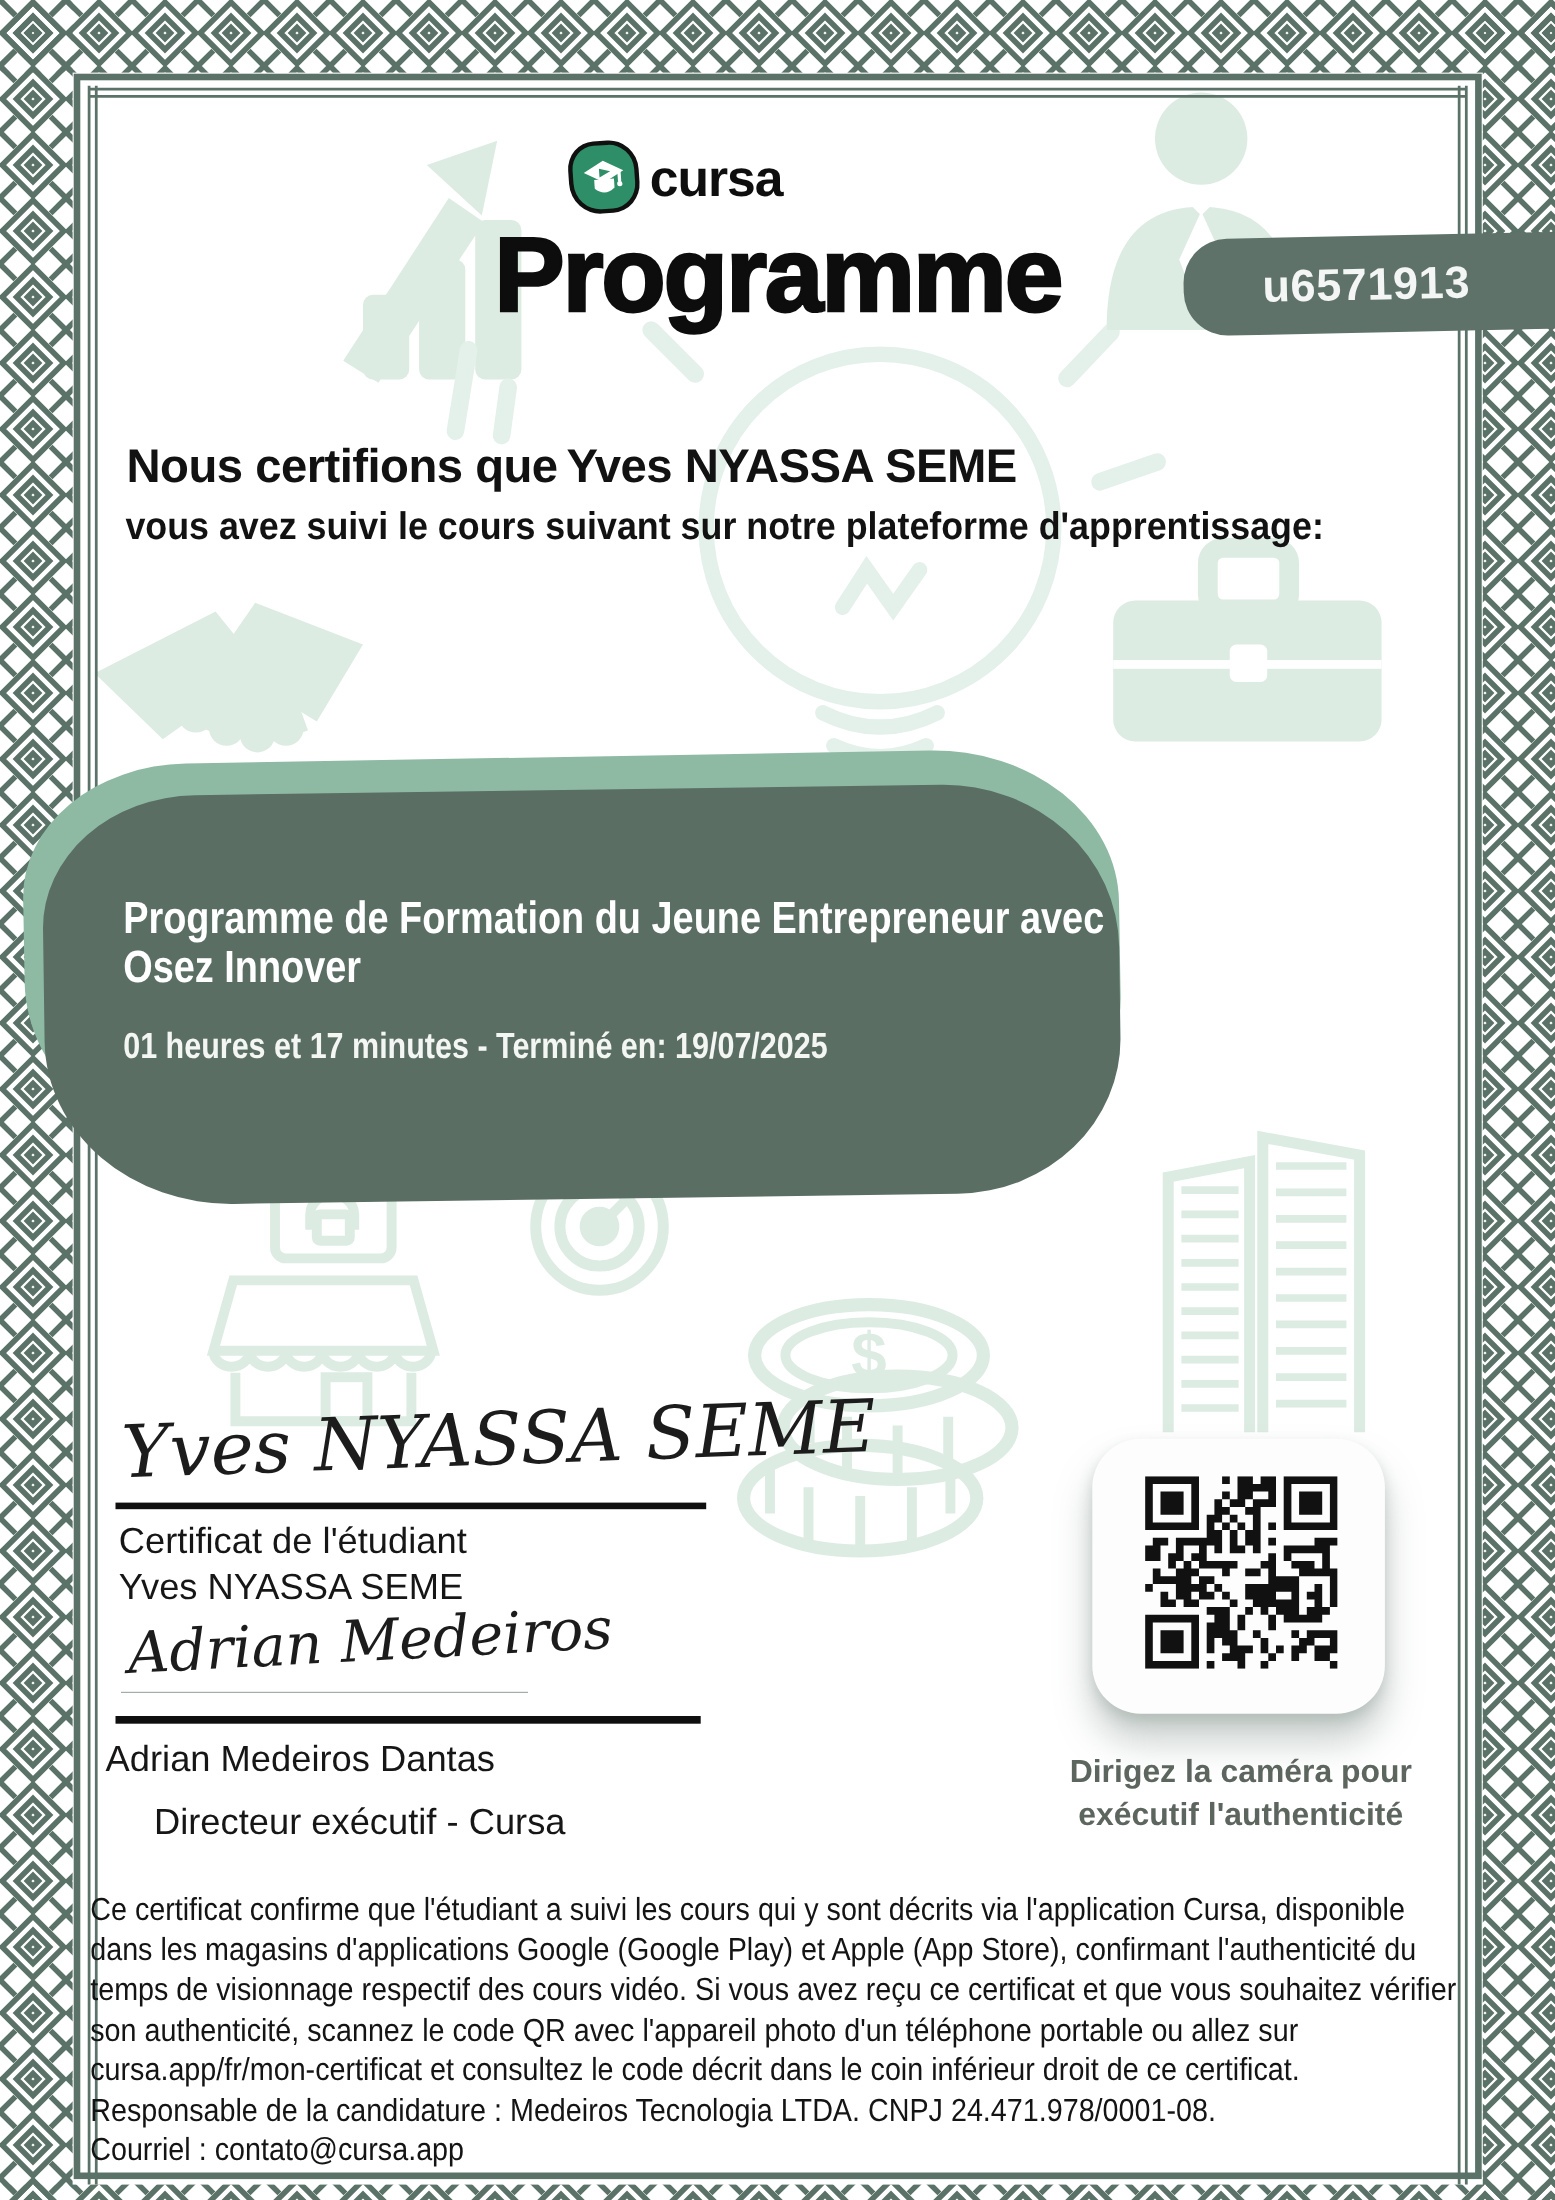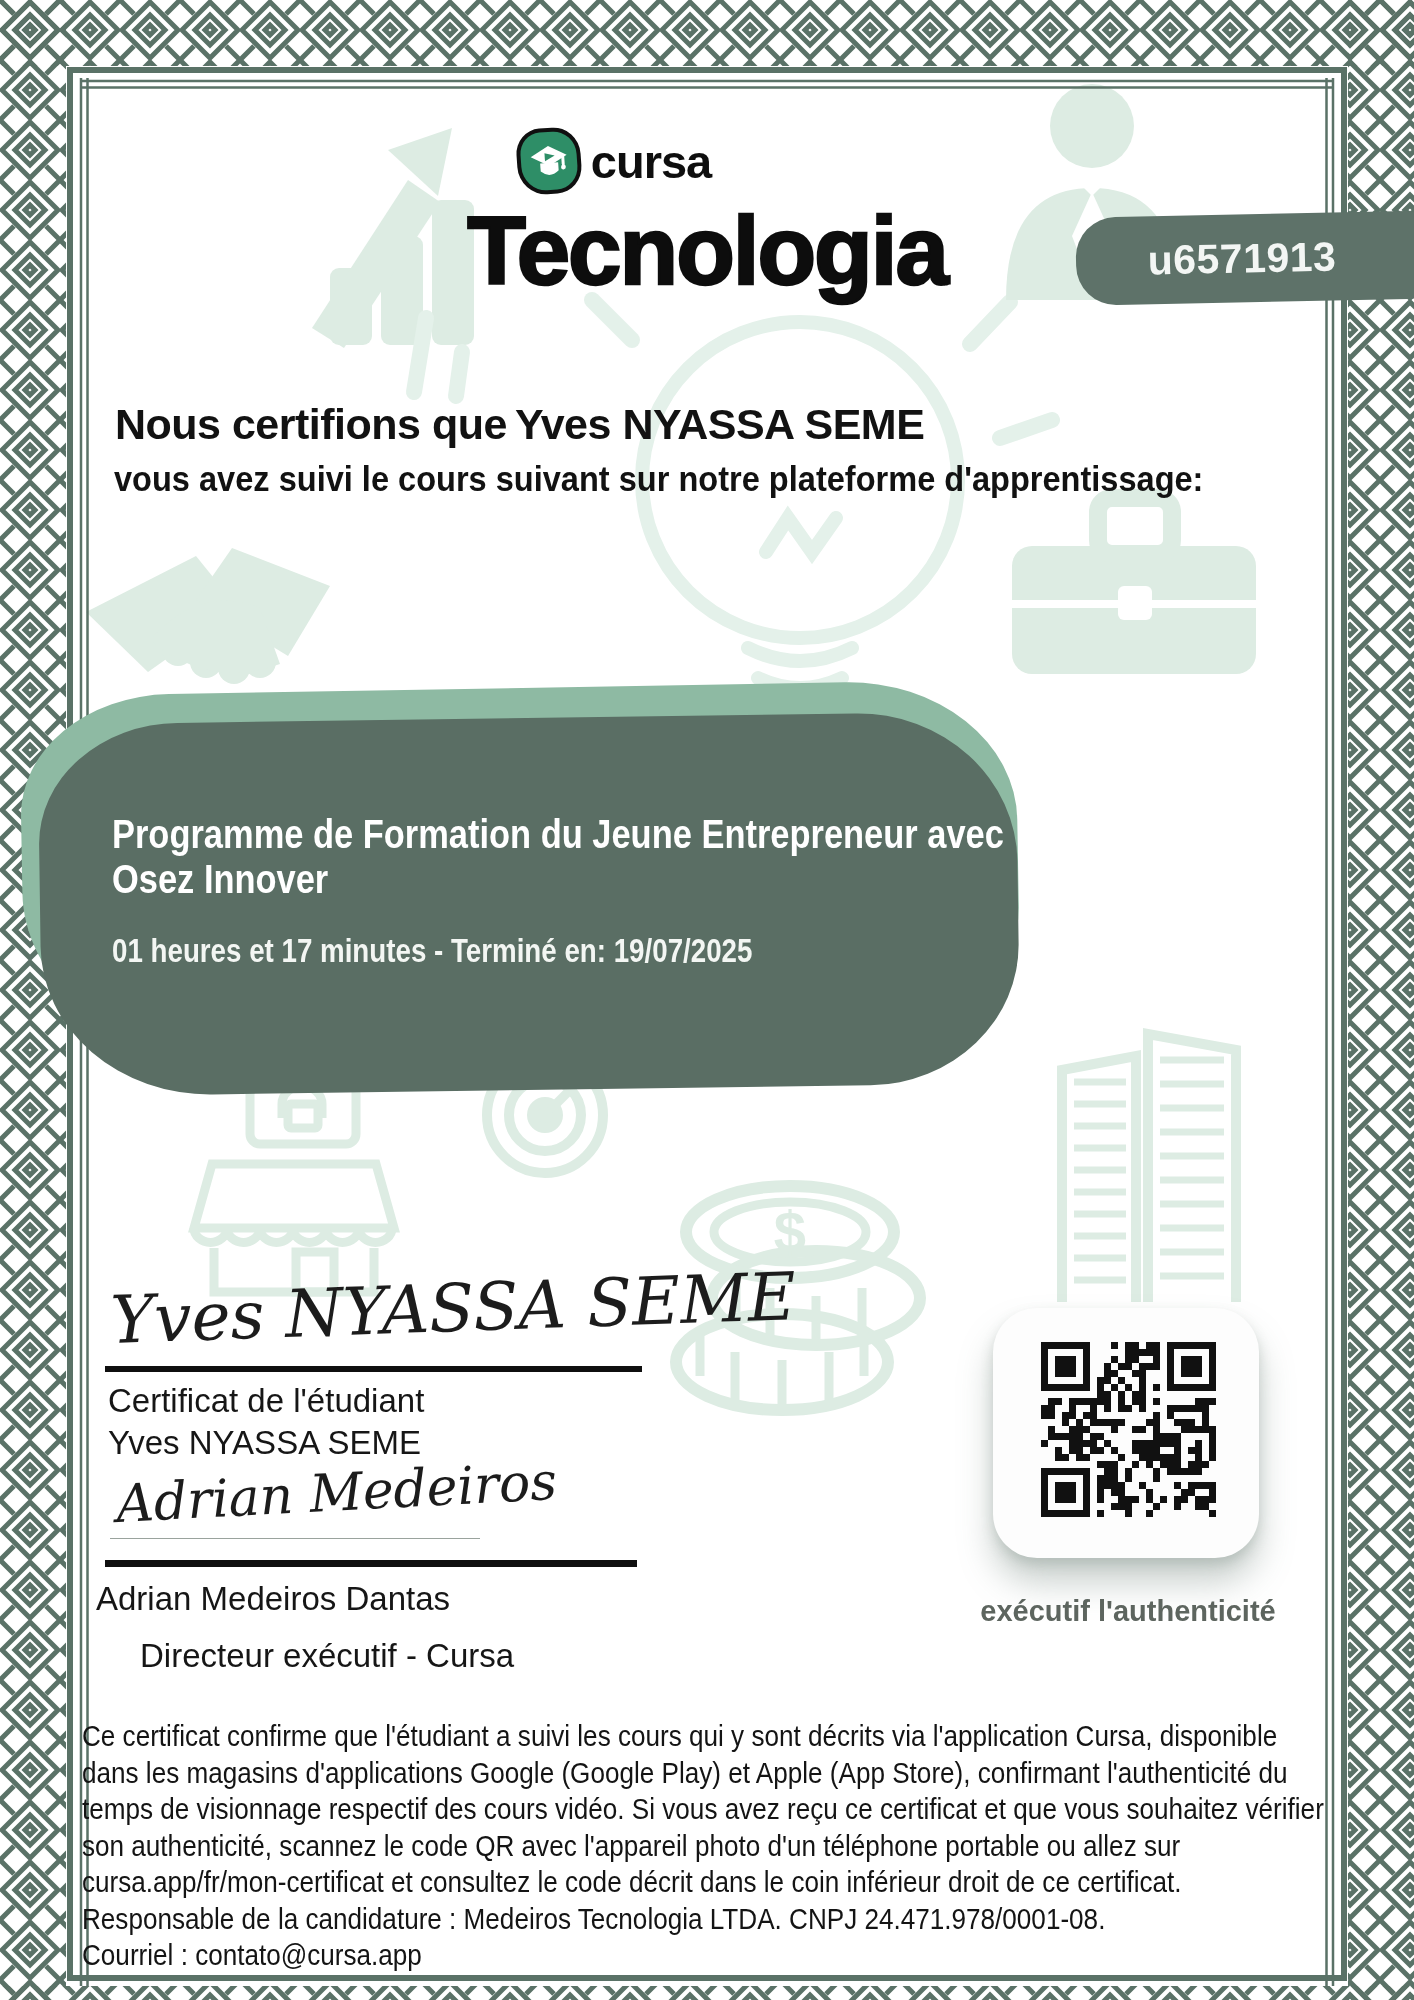--- a/index.html
+++ b/index.html
@@ -153,21 +153,21 @@
         <path d="M22,7 L40,17 L22,27 L4,17 Z" fill="#ffffff"></path>
         <path d="M18,14 L28,17 L18,22 Z" fill="#2e8e67"></path>
         <path d="M13,24 v8 q9,8 18,0 v-8" fill="#ffffff"></path>
         <path d="M36,18 v8" stroke="#ffffff" stroke-width="3" stroke-linecap="round"></path>
         <circle cx="36" cy="29" r="2.4" fill="#ffffff"></circle>
       </svg>
     </div>
     <div class="logo-text">cursa</div>
   </div>
 
-  <div class="abs cert-title content">Tecnologia</div>
+  <div class="abs cert-title content">Programme</div>
 
   <div class="abs id-badge content">
     <span>u6571913</span>
   </div>
 
   <div class="abs intro1 content">
     <span>Nous certifions que</span><span class="nm">Yves NYASSA SEME</span>
   </div>
   <div class="abs intro2 content">vous avez suivi le cours suivant sur notre plateforme d'apprentissage:</div>
 
@@ -189,20 +189,21 @@
   <div class="abs sig-label lab3 content">Adrian Medeiros Dantas</div>
   <div class="abs sig-label lab4 content">Directeur exécutif - Cursa</div>
 
   <div class="abs qr-card content">
     <svg width="175" height="175" viewBox="0 0 175 175">
         <path d="M0,0h49v49h-49z M7,7h35v35h-35zM126,0h49v49h-49z M133,7h35v35h-35zM0,126h49v49h-49z M7,133h35v35h-35z" fill="#111" fill-rule="evenodd"></path>
         <path d="M70,0h7v7h-7zM84,0h7v7h-7zM91,0h7v7h-7zM105,0h7v7h-7zM112,0h7v7h-7zM84,7h7v7h-7zM91,7h7v7h-7zM98,7h7v7h-7zM105,7h7v7h-7zM112,7h7v7h-7zM70,14h7v7h-7zM84,14h7v7h-7zM91,14h7v7h-7zM112,14h7v7h-7zM63,21h7v7h-7zM77,21h7v7h-7zM84,21h7v7h-7zM98,21h7v7h-7zM105,21h7v7h-7zM112,21h7v7h-7zM63,28h7v7h-7zM70,28h7v7h-7zM91,28h7v7h-7zM98,28h7v7h-7zM56,35h7v7h-7zM63,35h7v7h-7zM77,35h7v7h-7zM98,35h7v7h-7zM56,42h7v7h-7zM70,42h7v7h-7zM84,42h7v7h-7zM98,42h7v7h-7zM112,42h7v7h-7zM56,49h7v7h-7zM63,49h7v7h-7zM77,49h7v7h-7zM91,49h7v7h-7zM98,49h7v7h-7zM7,56h7v7h-7zM14,56h7v7h-7zM28,56h7v7h-7zM35,56h7v7h-7zM42,56h7v7h-7zM49,56h7v7h-7zM56,56h7v7h-7zM63,56h7v7h-7zM77,56h7v7h-7zM91,56h7v7h-7zM98,56h7v7h-7zM112,56h7v7h-7zM154,56h7v7h-7zM161,56h7v7h-7zM168,56h7v7h-7zM0,63h7v7h-7zM7,63h7v7h-7zM28,63h7v7h-7zM49,63h7v7h-7zM63,63h7v7h-7zM77,63h7v7h-7zM84,63h7v7h-7zM98,63h7v7h-7zM126,63h7v7h-7zM133,63h7v7h-7zM140,63h7v7h-7zM147,63h7v7h-7zM154,63h7v7h-7zM161,63h7v7h-7zM0,70h7v7h-7zM7,70h7v7h-7zM21,70h7v7h-7zM28,70h7v7h-7zM42,70h7v7h-7zM49,70h7v7h-7zM112,70h7v7h-7zM126,70h7v7h-7zM161,70h7v7h-7zM21,77h7v7h-7zM35,77h7v7h-7zM49,77h7v7h-7zM56,77h7v7h-7zM63,77h7v7h-7zM70,77h7v7h-7zM77,77h7v7h-7zM105,77h7v7h-7zM112,77h7v7h-7zM133,77h7v7h-7zM140,77h7v7h-7zM147,77h7v7h-7zM161,77h7v7h-7zM7,84h7v7h-7zM28,84h7v7h-7zM35,84h7v7h-7zM42,84h7v7h-7zM70,84h7v7h-7zM91,84h7v7h-7zM98,84h7v7h-7zM112,84h7v7h-7zM140,84h7v7h-7zM147,84h7v7h-7zM154,84h7v7h-7zM161,84h7v7h-7zM168,84h7v7h-7zM7,91h7v7h-7zM14,91h7v7h-7zM21,91h7v7h-7zM28,91h7v7h-7zM35,91h7v7h-7zM49,91h7v7h-7zM56,91h7v7h-7zM112,91h7v7h-7zM119,91h7v7h-7zM126,91h7v7h-7zM133,91h7v7h-7zM168,91h7v7h-7zM0,98h7v7h-7zM28,98h7v7h-7zM35,98h7v7h-7zM42,98h7v7h-7zM49,98h7v7h-7zM63,98h7v7h-7zM91,98h7v7h-7zM98,98h7v7h-7zM105,98h7v7h-7zM112,98h7v7h-7zM119,98h7v7h-7zM126,98h7v7h-7zM133,98h7v7h-7zM154,98h7v7h-7zM168,98h7v7h-7zM14,105h7v7h-7zM28,105h7v7h-7zM35,105h7v7h-7zM49,105h7v7h-7zM56,105h7v7h-7zM70,105h7v7h-7zM91,105h7v7h-7zM98,105h7v7h-7zM105,105h7v7h-7zM112,105h7v7h-7zM133,105h7v7h-7zM147,105h7v7h-7zM154,105h7v7h-7zM168,105h7v7h-7zM14,112h7v7h-7zM21,112h7v7h-7zM35,112h7v7h-7zM42,112h7v7h-7zM77,112h7v7h-7zM98,112h7v7h-7zM105,112h7v7h-7zM140,112h7v7h-7zM154,112h7v7h-7zM168,112h7v7h-7zM56,119h7v7h-7zM63,119h7v7h-7zM70,119h7v7h-7zM91,119h7v7h-7zM105,119h7v7h-7zM112,119h7v7h-7zM119,119h7v7h-7zM126,119h7v7h-7zM133,119h7v7h-7zM140,119h7v7h-7zM147,119h7v7h-7zM154,119h7v7h-7zM161,119h7v7h-7zM63,126h7v7h-7zM70,126h7v7h-7zM84,126h7v7h-7zM133,126h7v7h-7zM147,126h7v7h-7zM154,126h7v7h-7zM56,133h7v7h-7zM63,133h7v7h-7zM70,133h7v7h-7zM84,133h7v7h-7zM140,133h7v7h-7zM56,140h7v7h-7zM63,140h7v7h-7zM70,140h7v7h-7zM77,140h7v7h-7zM98,140h7v7h-7zM112,140h7v7h-7zM119,140h7v7h-7zM126,140h7v7h-7zM140,140h7v7h-7zM147,140h7v7h-7zM154,140h7v7h-7zM161,140h7v7h-7zM168,140h7v7h-7zM56,147h7v7h-7zM70,147h7v7h-7zM77,147h7v7h-7zM105,147h7v7h-7zM140,147h7v7h-7zM147,147h7v7h-7zM168,147h7v7h-7zM56,154h7v7h-7zM77,154h7v7h-7zM84,154h7v7h-7zM91,154h7v7h-7zM105,154h7v7h-7zM119,154h7v7h-7zM133,154h7v7h-7zM140,154h7v7h-7zM154,154h7v7h-7zM161,154h7v7h-7zM168,154h7v7h-7zM70,161h7v7h-7zM77,161h7v7h-7zM84,161h7v7h-7zM112,161h7v7h-7zM133,161h7v7h-7zM154,161h7v7h-7zM161,161h7v7h-7zM56,168h7v7h-7zM84,168h7v7h-7zM105,168h7v7h-7zM168,168h7v7h-7zM14,14h21v21h-21zM140,14h21v21h-21zM14,140h21v21h-21zM112,112h35v35h-35z M119,119h21v21h-21z M126,126h7v7h-7z" fill="#111" fill-rule="evenodd"></path>
       </svg>
   </div>
   <div class="abs qr-caption content">
+    <div>Dirigez la caméra pour</div>
     <div>exécutif l'authenticité</div>
   </div>
 
   <div class="abs footer content">
     <div>Ce certificat confirme que l'étudiant a suivi les cours qui y sont décrits via l'application Cursa, disponible dans les magasins d'applications Google (Google Play) et Apple (App Store), confirmant l'authenticité du temps de visionnage respectif des cours vidéo. Si vous avez reçu ce certificat et que vous souhaitez vérifier son authenticité, scannez le code QR avec l'appareil photo d'un téléphone portable ou allez sur cursa.app/fr/mon-certificat et consultez le code décrit dans le coin inférieur droit de ce certificat.</div>
     <div>Responsable de la candidature : Medeiros Tecnologia LTDA. CNPJ 24.471.978/0001-08.</div>
     <div>Courriel : contato@cursa.app</div>
   </div>
 
 </div>

